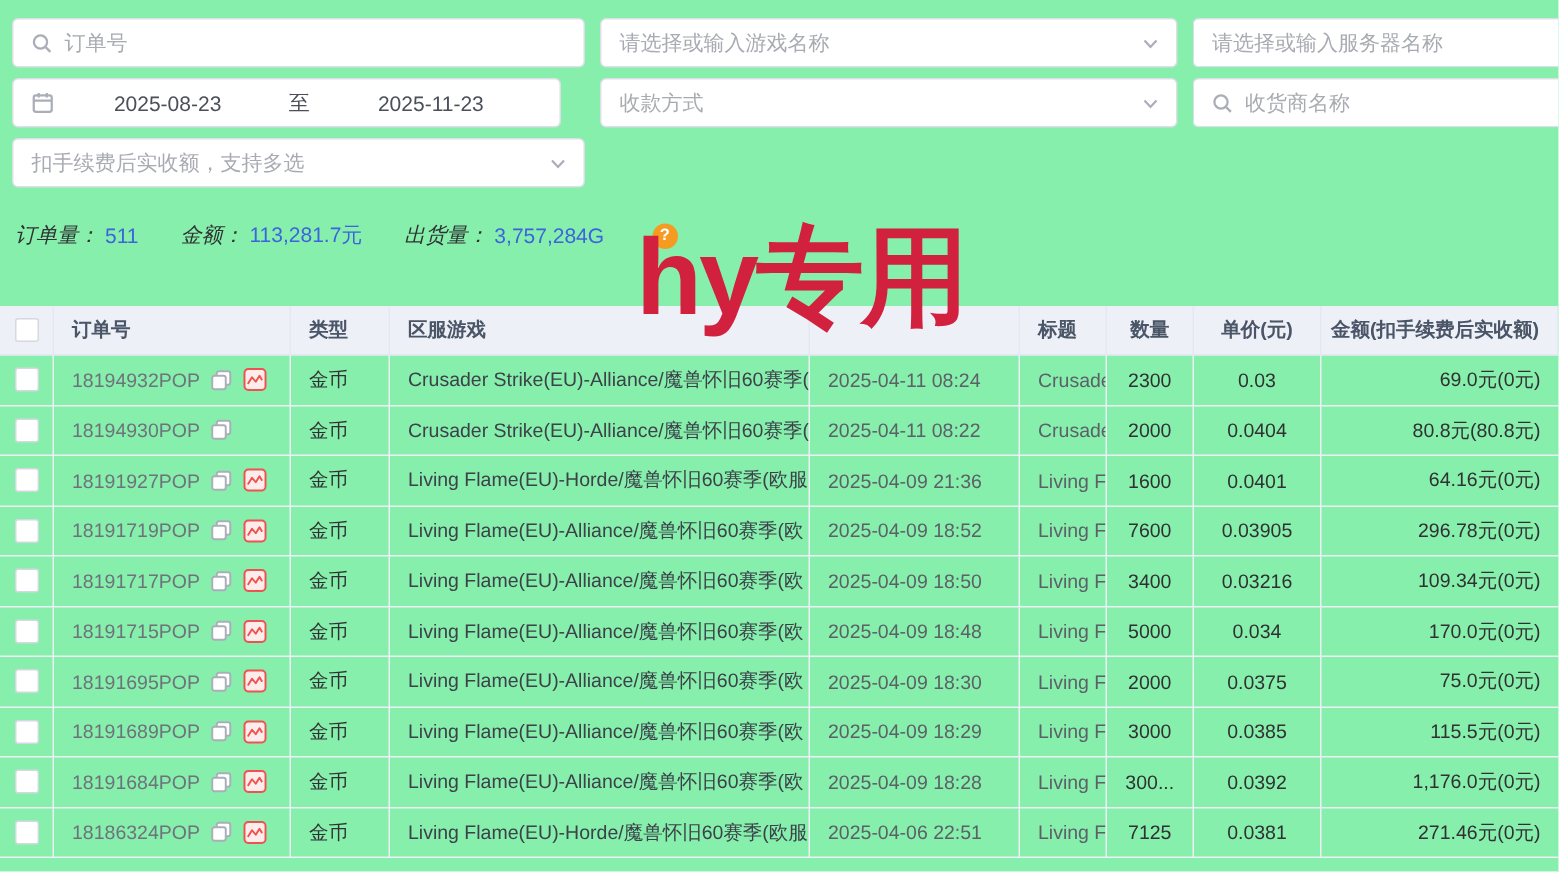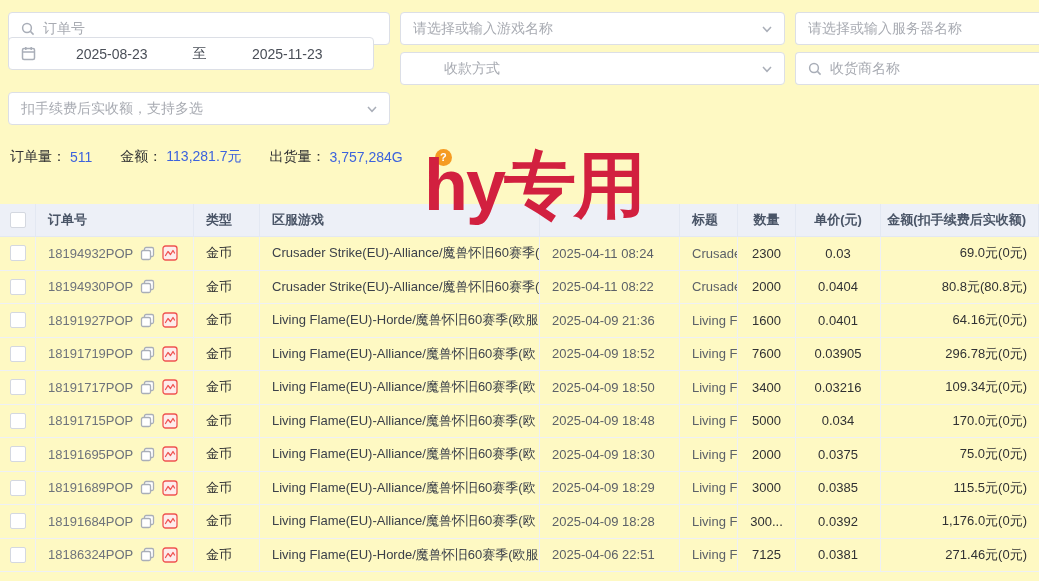--- a/index.html
+++ b/index.html
@@ -1,37 +1,37 @@
 <!DOCTYPE html>
 <html><head>
 <meta charset="utf-8">
 <style>
   html,body{margin:0;padding:0;background:#fff;}
-  #app{position:relative;width:1039px;height:581px;background:#fef9c3;overflow:hidden;
+  #app{position:relative;width:1039px;height:581px;background:#86efac;overflow:hidden;
        font-family:"Liberation Sans","DejaVu Sans",sans-serif;color:#303133;}
   
   .ctrl{position:absolute;height:33px;border:1px solid #dcdfe6;border-radius:4px;background:#fff;
         display:flex;align-items:center;box-sizing:border-box;font-size:14px;}
   .ctrl .ph{color:#a8abb2;}
   .icon-lead{display:flex;align-items:center;margin:0 8px 0 12px;flex:0 0 auto;}
   .chev{position:absolute;right:10px;top:9px;}
   #f-order{left:8px;top:12px;width:382px;}
   #f-game{left:400px;top:12px;width:385px;}
   #f-server{left:795px;top:12px;width:260px;border-right:none;border-top-right-radius:0;border-bottom-right-radius:0;}
-  #f-date{left:8px;top:37px;width:366px;}
-  #f-pay{left:400px;top:52px;width:385px;padding-left:31px;}
+  #f-date{left:8px;top:52px;width:366px;}
+  #f-pay{left:400px;top:52px;width:385px;}
   #f-merchant{left:795px;top:52px;width:260px;border-right:none;border-top-right-radius:0;border-bottom-right-radius:0;}
   #f-status{left:8px;top:92px;width:382px;}
   #f-pay .ph,#f-status .ph,#f-game .ph,#f-server .ph{margin-left:12px;}
   #f-date{justify-content:flex-start;}
   .date-part{color:#4a4f58;flex:1;text-align:center;}
   .date-sep{color:#4a4f58;flex:0 0 40px;text-align:center;}
   
   #stats{position:absolute;left:10px;top:148px;display:flex;align-items:center;font-size:14px;}
-  #stats .lbl{color:#303133;}
+  #stats .lbl{color:#303133;font-style:italic;}
   #stats .num{color:#3d63dd;font-weight:400;margin-left:4px;}
   #stats .grp{display:flex;align-items:center;margin-right:28px;}
   .help{width:17px;height:17px;border-radius:50%;background:#f59b22;color:#fff;font-size:11px;font-weight:700;
         display:flex;align-items:center;justify-content:center;margin-left:4px;}
   
   #wm{position:absolute;left:424px;top:146px;font-size:72px;line-height:1.1;font-weight:900;
       color:#d2203f;letter-spacing:-2px;z-index:60;pointer-events:none;white-space:nowrap;
       font-family:"Liberation Sans","DejaVu Sans",sans-serif;}
   
   #tbl{position:absolute;left:0;top:204px;width:1039px;font-size:13px;}

